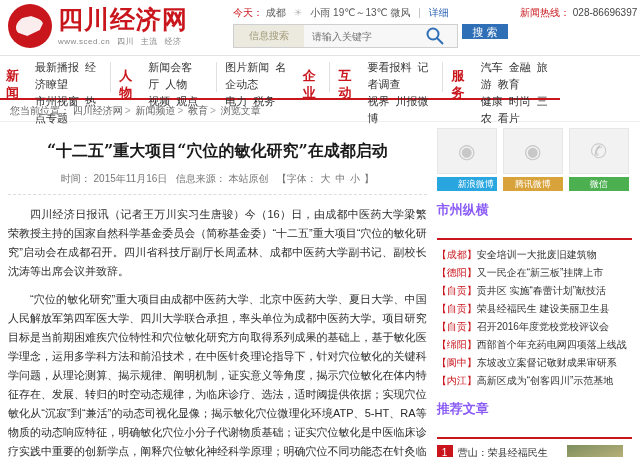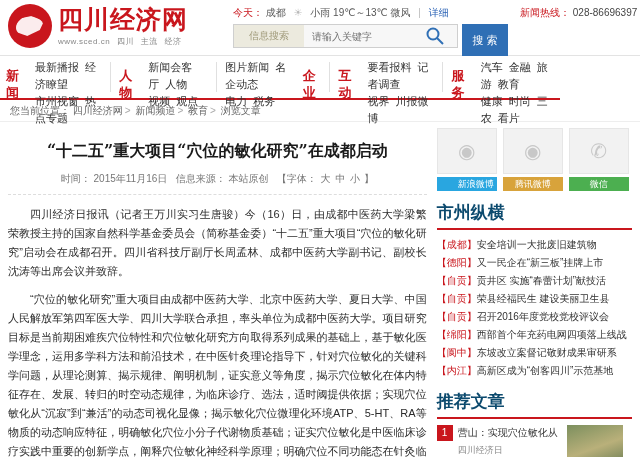--- a/index.html
+++ b/index.html
@@ -26,21 +26,21 @@
 
   .today { position:absolute; left:233px; top:6px; font-size:10px; color:#555; }
   .today .label { color:#c9161d; }
   .today .sep { margin:0 5px; color:#bbb; }
   .today a { color:#2a62b5; text-decoration:none; }
 
   .search-box { position:absolute; left:233px; top:24px; width:225px; height:24px; border:1px solid #cfcfcf; background:#f7f7f7; }
   .search-tag { position:absolute; left:234px; top:25px; width:70px; height:22px; background:#eceade; color:#a09a7a; font-size:10px; line-height:22px; text-align:center; font-family:"DejaVu Serif",serif; }
   .search-input { position:absolute; left:310px; top:25px; width:100px; height:22px; border:none; background:transparent; font-size:10px; color:#9a9a9a; outline:none; }
   .search-mag { position:absolute; left:425px; top:26px; width:20px; height:20px; }
-  .search-btn { position:absolute; left:462px; top:24px; width:46px; height:32px; background:#2f6fb5; color:#fff; border:none; font-size:11px; cursor:pointer; }
+  .search-btn { position:absolute; left:462px; top:24px; width:46px; height:15px; background:#2f6fb5; color:#fff; border:none; font-size:11px; cursor:pointer; }
 
   .hotline { position:absolute; left:520px; top:6px; font-size:10px; color:#444; }
   .hotline .k { color:#c9161d; }
   .qq { position:absolute; left:520px; top:26px; font-size:10px; color:#444; }
   .qq .k { color:#c9161d; }
 
   
   .nav { width:560px; height:44px; background:#fff; border-bottom:2px solid #c9161d; display:flex; }
   .nav-cell { padding:3px 6px 0 6px; line-height:17px; }
   .nav-main { color:#c9161d; font-weight:bold; font-size:13px; padding-top:11px; }
@@ -67,21 +67,21 @@
   
   .share-row { display:flex; gap:6px; margin-bottom:10px; }
   .share-item { width:60px; text-align:center; }
   .share-ico { width:60px; height:46px; background:#f2f2f2; border:1px solid #e6e6e6; position:relative; }
   .share-ico i { position:absolute; left:50%; top:50%; transform:translate(-50%,-50%); color:#c8c8c8; font-size:20px; font-style:normal; }
   .share-cap { margin-top:3px; font-size:9px; color:#fff; background:#9b9b9b; line-height:14px; }
   .share-cap.b1 { background:#29a6e0;padding-left:18px; }
   .share-cap.b2 { background:#d8a33b; }
   .share-cap.b3 { background:#4caf50; }
 
-  .side-h { font-size:17px; font-weight:bold; color:#0c4a6e; border-bottom:2px solid #c9161d; padding-bottom:4px; margin:6px 0 6px; }
+  .side-h { font-size:13px; font-weight:bold; color:#8b5cf6; border-bottom:2px solid #c9161d; padding-bottom:19px; margin:6px 0 6px; }
   .side-li { font-size:10px; line-height:18px; color:#333; white-space:nowrap; overflow:hidden; text-overflow:ellipsis; }
   .side-li .tag { color:#c9161d; }
   .side-li a { color:#333; text-decoration:none; }
 
   .rec-item { display:flex; margin-top:6px; }
   .rec-num { width:16px; height:16px; background:#c9161d; color:#fff; font-size:10px; line-height:16px; text-align:center; flex:0 0 auto; }
   .rec-txt { margin-left:5px; font-size:10px; line-height:15px; color:#333; width:105px; }
   .rec-src { color:#888; margin-top:3px; display:block; font-size:9px; }
   .rec-thumb { width:56px; height:40px; margin-left:4px; background:linear-gradient(160deg,#7c8f5e,#b9b07a 55%,#6d7f55); flex:0 0 auto; }
 </style>
@@ -222,20 +222,20 @@
       <div class="side-li"><span class="tag">【自贡】</span><a href="#">召开2016年度党校党校评议会</a></div>
       <div class="side-li"><span class="tag">【绵阳】</span><a href="#">西部首个年充药电网四项落上线战</a></div>
       <div class="side-li"><span class="tag">【阆中】</span><a href="#">东坡改立案督记敬财成果审研系</a></div>
       <div class="side-li"><span class="tag">【内江】</span><a href="#">高新区成为“创客四川”示范基地</a></div>
     </div>
 
     <div class="side-h" style="margin-top:10px;">推荐文章</div>
     <div class="rec-item">
       <div class="rec-num">1</div>
       <div class="rec-txt">
-        <a href="#" style="color:#333;text-decoration:none;">营山：实现穴位敏化从</a>
+        <a href="#" style="color:#333;text-decoration:none;">营山：荣县经福民生</a>
         <span class="rec-src">四川经济日</span>
       </div>
       <div class="rec-thumb"></div>
     </div>
   </div>
 
 </div>
 
 </body></html>

